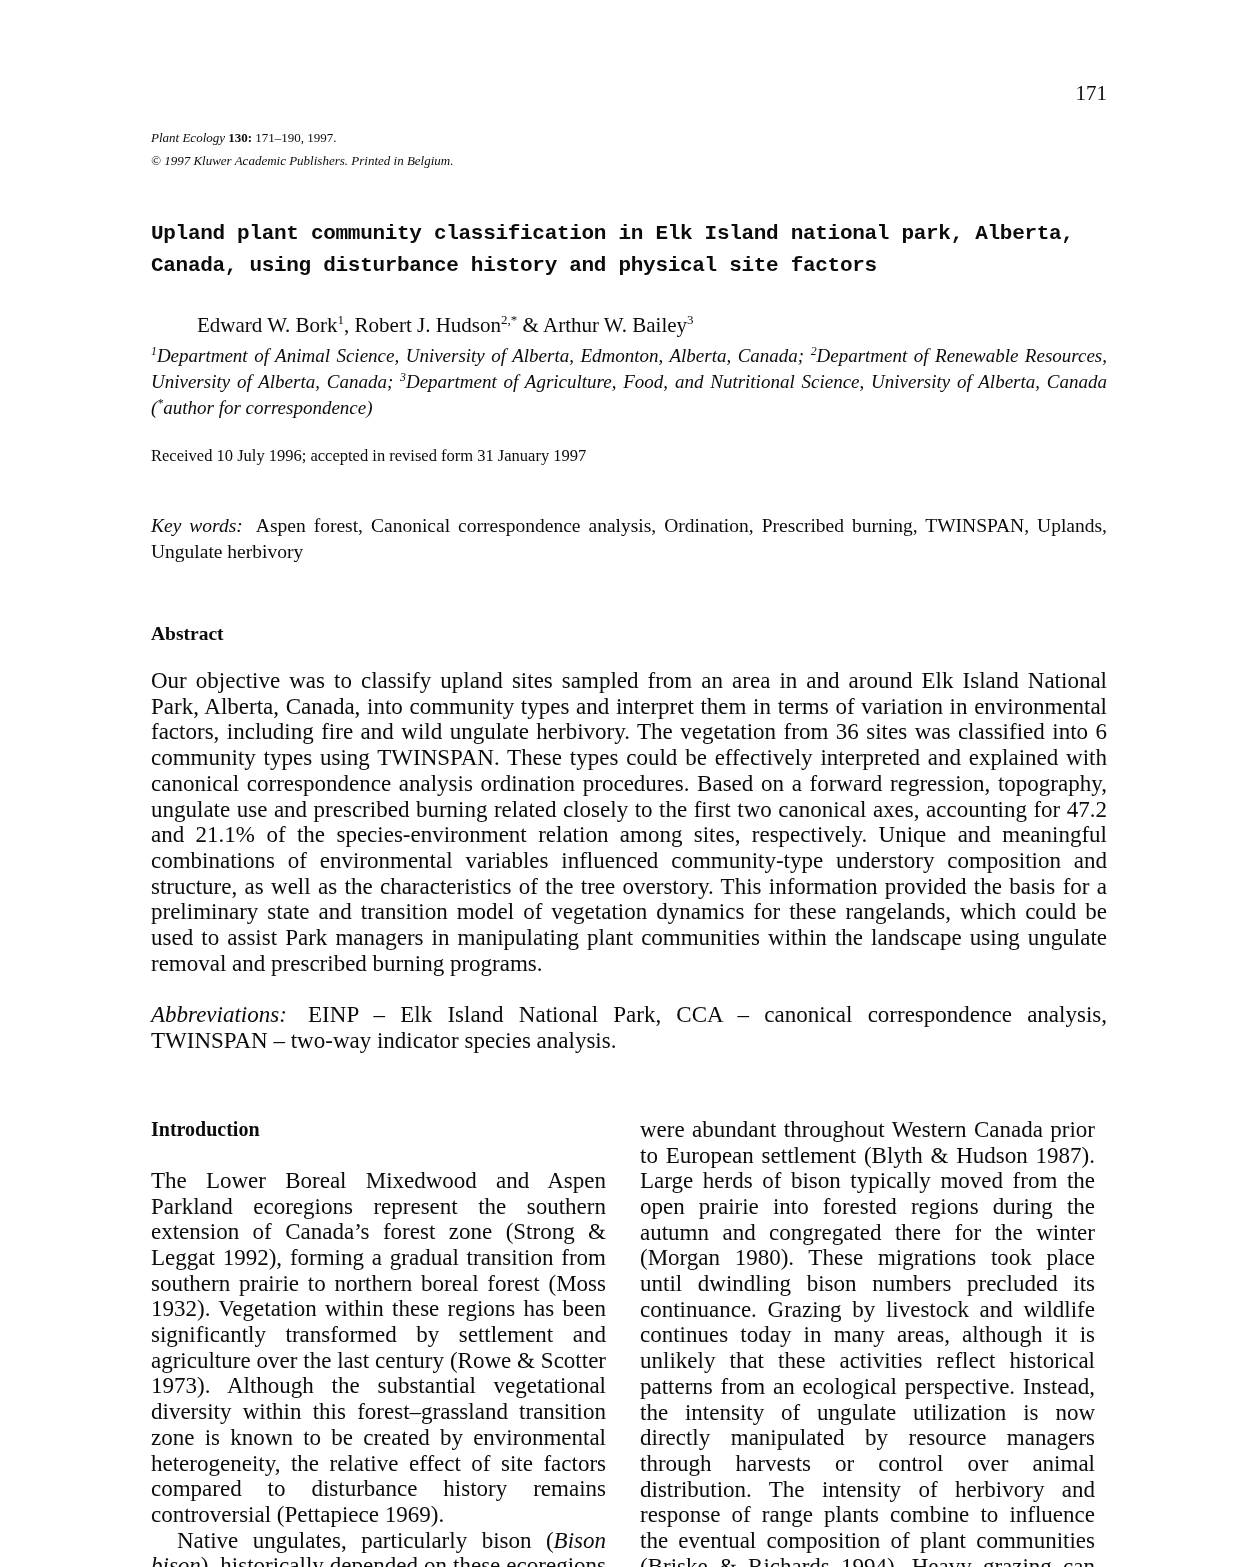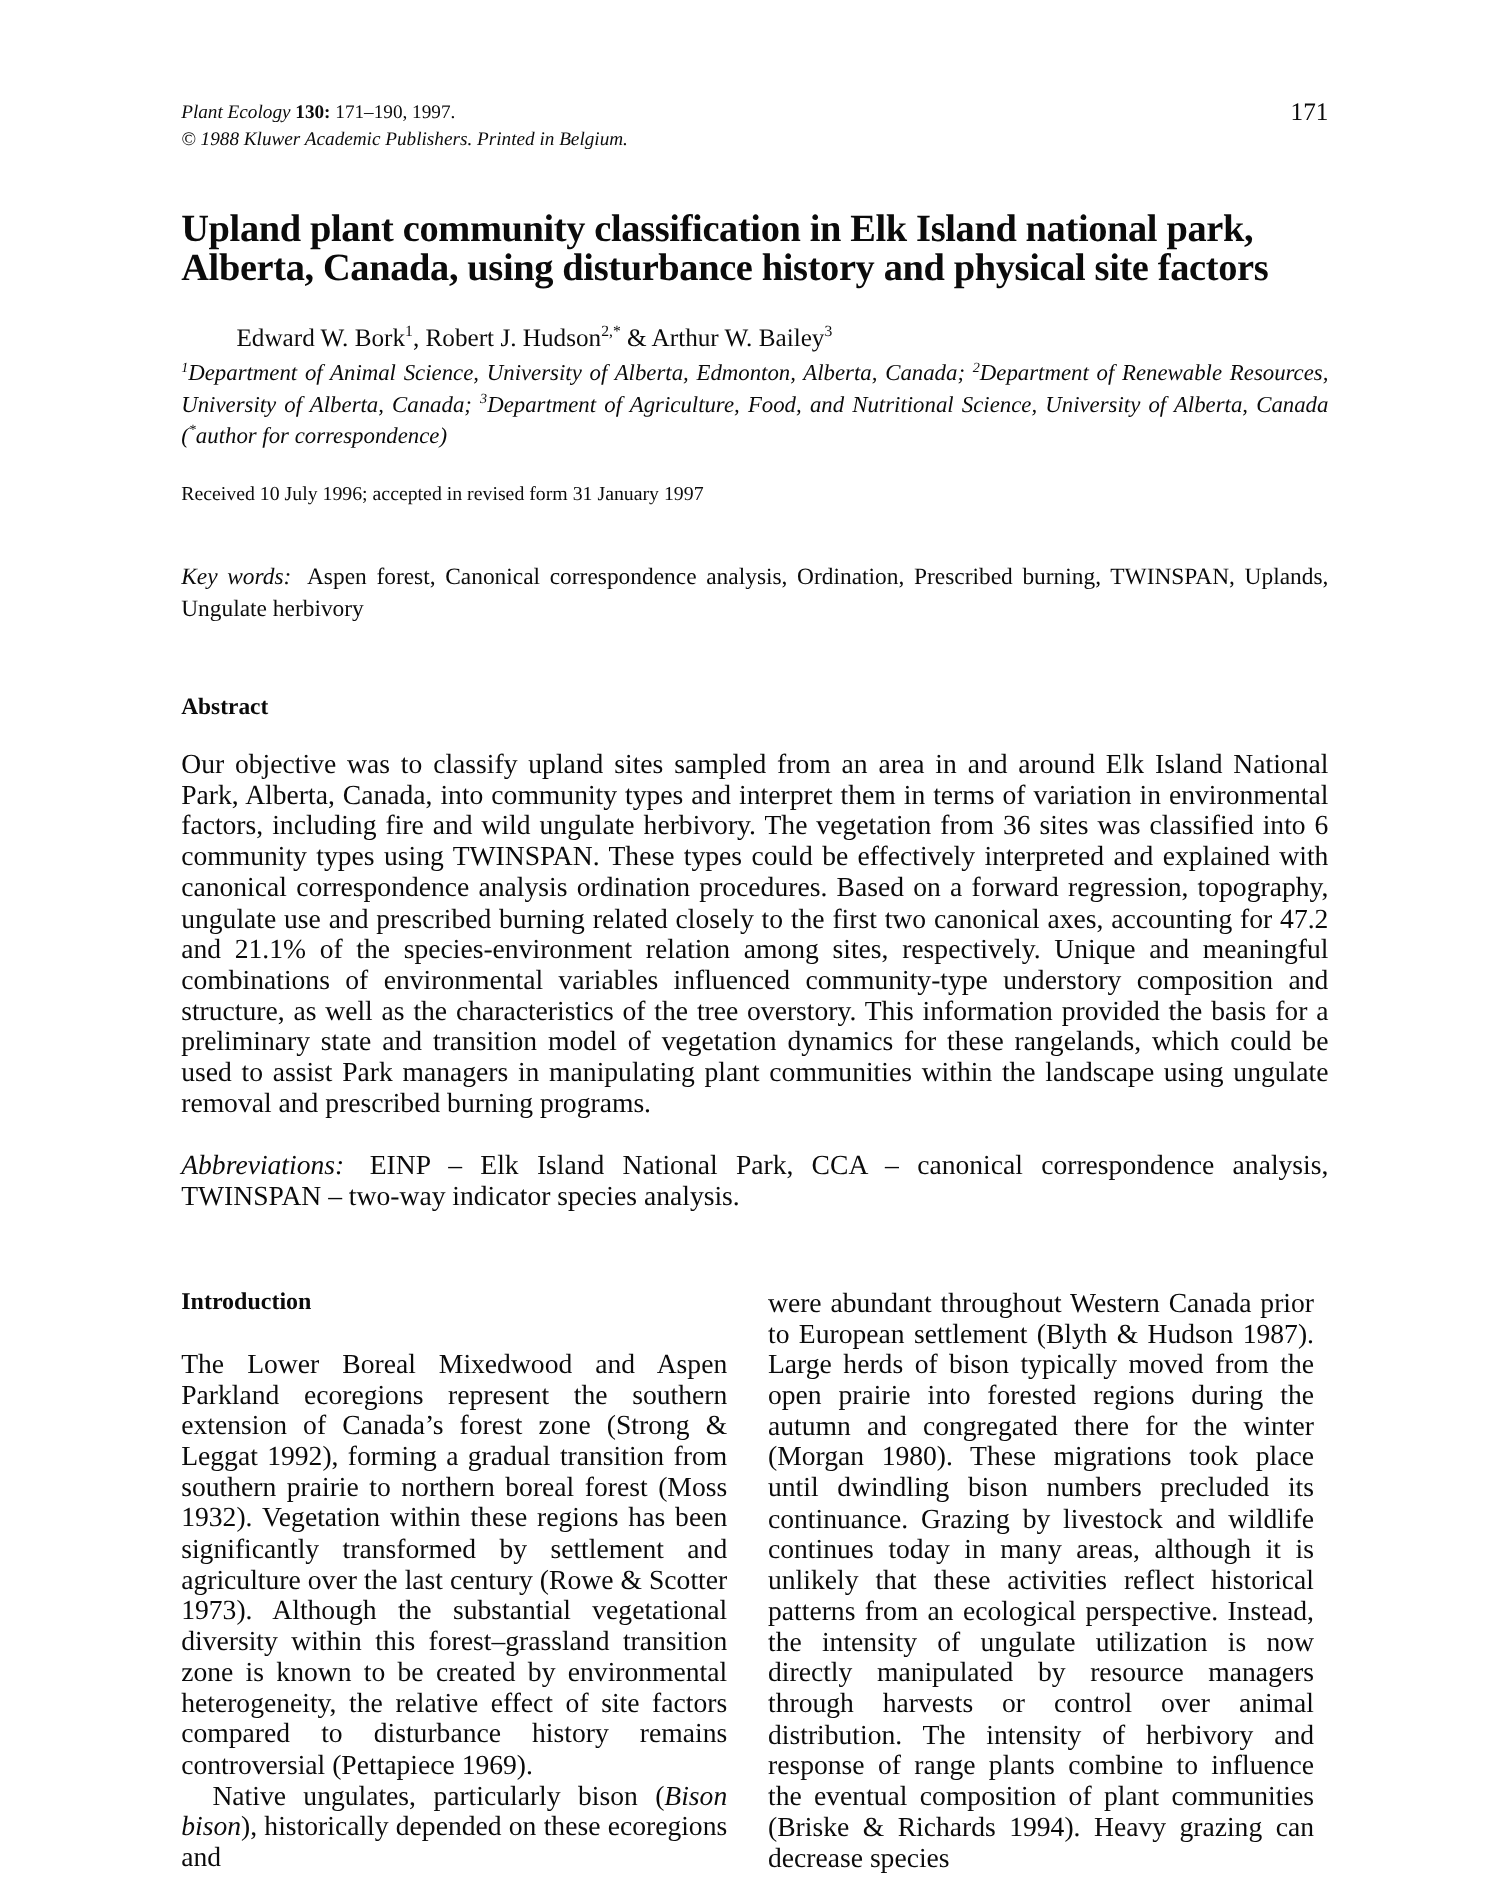--- a/index.html
+++ b/index.html
@@ -20,29 +20,30 @@
     width: 956px;
   }
   .it { font-style: italic; }
   .b  { font-weight: bold; }
 
   .running-head {
     display: flex;
     justify-content: space-between;
     align-items: flex-start;
   }
-  .head-left { font-size: 16px; line-height: 23px; }
+  .head-left { font-size: 13px; line-height: 23px; margin-top: 44px; }
   .page-num  { font-size: 21px; line-height: 23px; }
 
   .title {
     margin: 46px 0 0 0;
-    font-size: 32px;
+    font-size: 21px;
     font-weight: bold;
     line-height: 32px;
     letter-spacing: -0.3px;
+    font-family: Liberation Mono, monospace;
   }
 
   .authors {
     margin-top: 30px;
     font-size: 21px;
     line-height: 27px;
     margin-left: 46px;
   }
   .sup {
     font-size: 0.62em;
@@ -99,21 +100,21 @@
 </style>
 </head>
 <body>
 
 <div class="page">
   <div class="content">
 
     <div class="running-head">
       <div class="head-left">
         <div><span class="it">Plant Ecology</span> <span class="b">130:</span> <span>171–190, 1997.</span></div>
-        <div class="it">© 1988 Kluwer Academic Publishers.  Printed in Belgium.</div>
+        <div class="it">© 1997 Kluwer Academic Publishers.  Printed in Belgium.</div>
       </div>
       <div class="page-num">171</div>
     </div>
 
     <h1 class="title">Upland plant community classification in Elk Island national park, Alberta, Canada, using disturbance history and physical site factors</h1>
 
     <div class="authors"><span>Edward W. Bork</span><span class="sup">1</span><span>, Robert J. Hudson</span><span class="sup">2,*</span><span> &amp; Arthur W. Bailey</span><span class="sup">3</span></div>
 
     <div class="affil it"><span class="sup">1</span><span>Department of Animal Science, University of Alberta, Edmonton, Alberta, Canada; </span><span class="sup">2</span><span>Department of Renewable Resources, University of Alberta, Canada; </span><span class="sup">3</span><span>Department of Agriculture, Food, and Nutritional Science, University of Alberta, Canada (</span><span class="sup">*</span><span>author for correspondence)</span></div>
 

